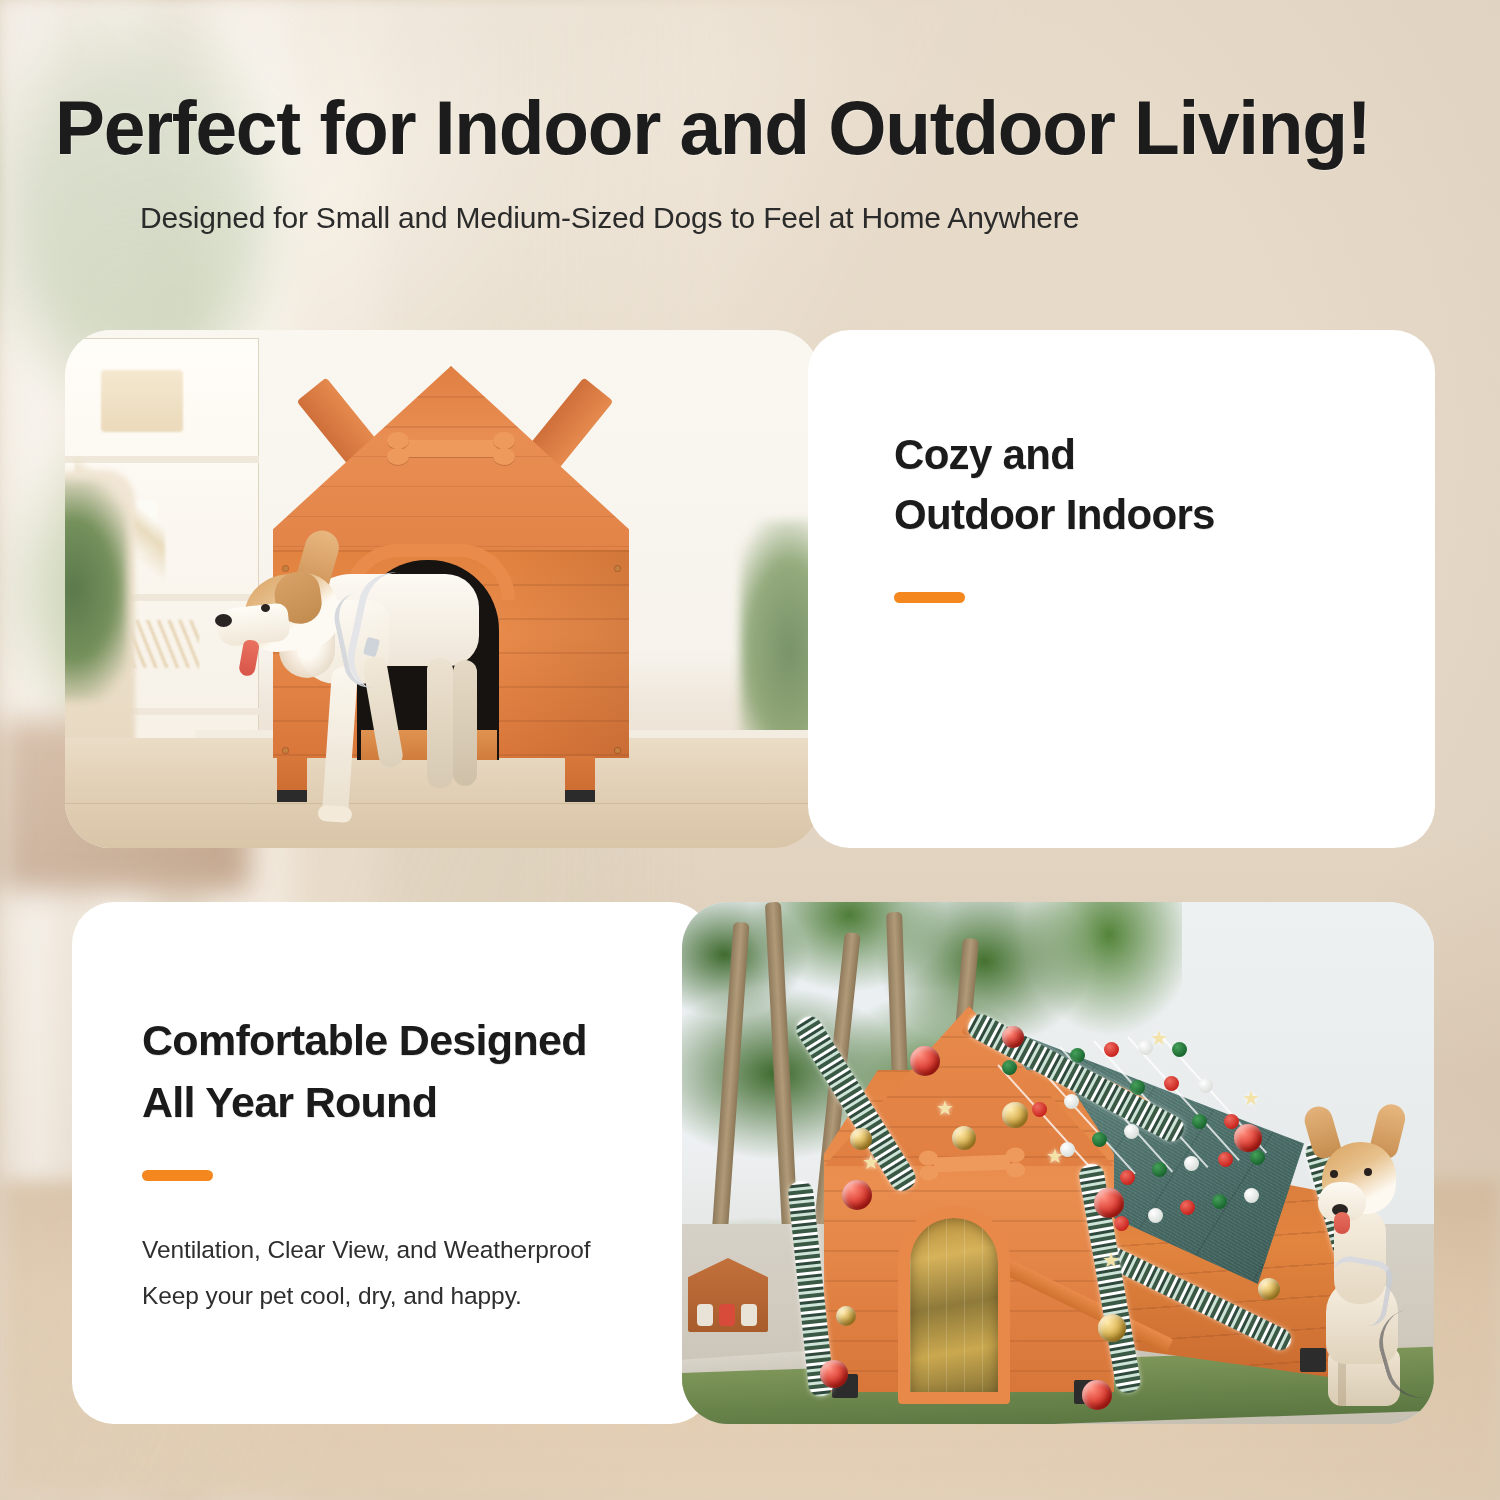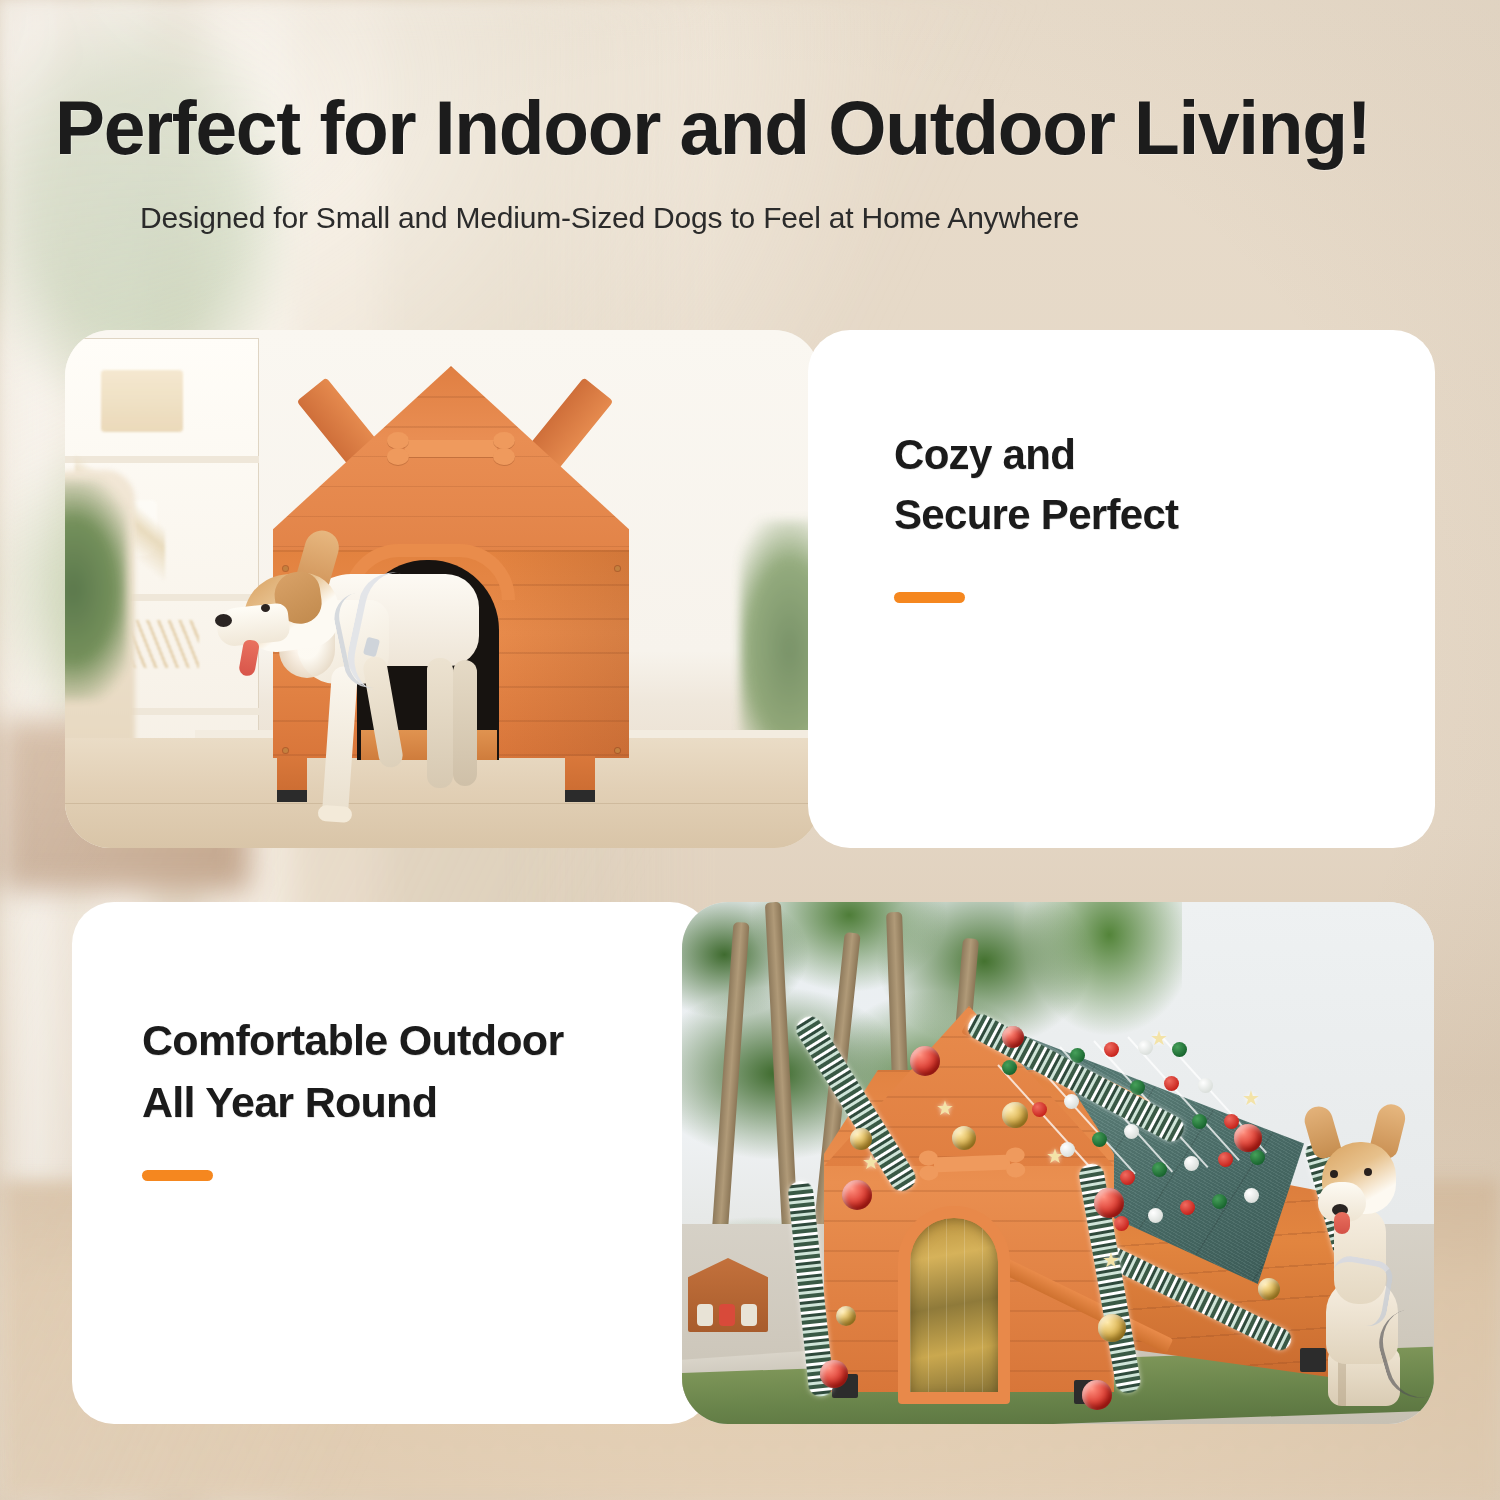--- a/index.html
+++ b/index.html
@@ -714,30 +714,32 @@
       <div class="tongue"></div>
       <div class="harness"></div>
       <div class="harness2"></div>
       <div class="buckle"></div>
     </div>
   </div>
 
   <div class="panel" id="panel1">
     <div class="panel-inner">
       <div class="feature-title">Cozy and
-Secure Perfect</div>
+Outdoor Indoors</div>
       <div class="accent-bar" style="background: rgb(245, 135, 31);"></div>
     </div>
   </div>
 
   <div class="panel" id="panel2">
     <div class="panel-inner">
-      <div class="feature-title">Comfortable Outdoor
+      <div class="feature-title">Comfortable Designed
 All Year Round</div>
       <div class="accent-bar" style="background: rgb(245, 135, 31);"></div>
+      <div class="feature-body">Ventilation, Clear View, and Weatherproof
+Keep your pet cool, dry, and happy.</div>
     </div>
   </div>
 
   <div class="photo" id="photo2">
     <div class="p2-sky"></div>
     <div class="p2-wall"></div>
     <div class="p2-foliage"></div>
 
     <div class="p2-trunk" style="left:40px;  top:20px;  height:330px; transform:rotate(4deg);"></div>
     <div class="p2-trunk" style="left:92px;  top:0px;   height:350px; transform:rotate(-3deg);"></div>

